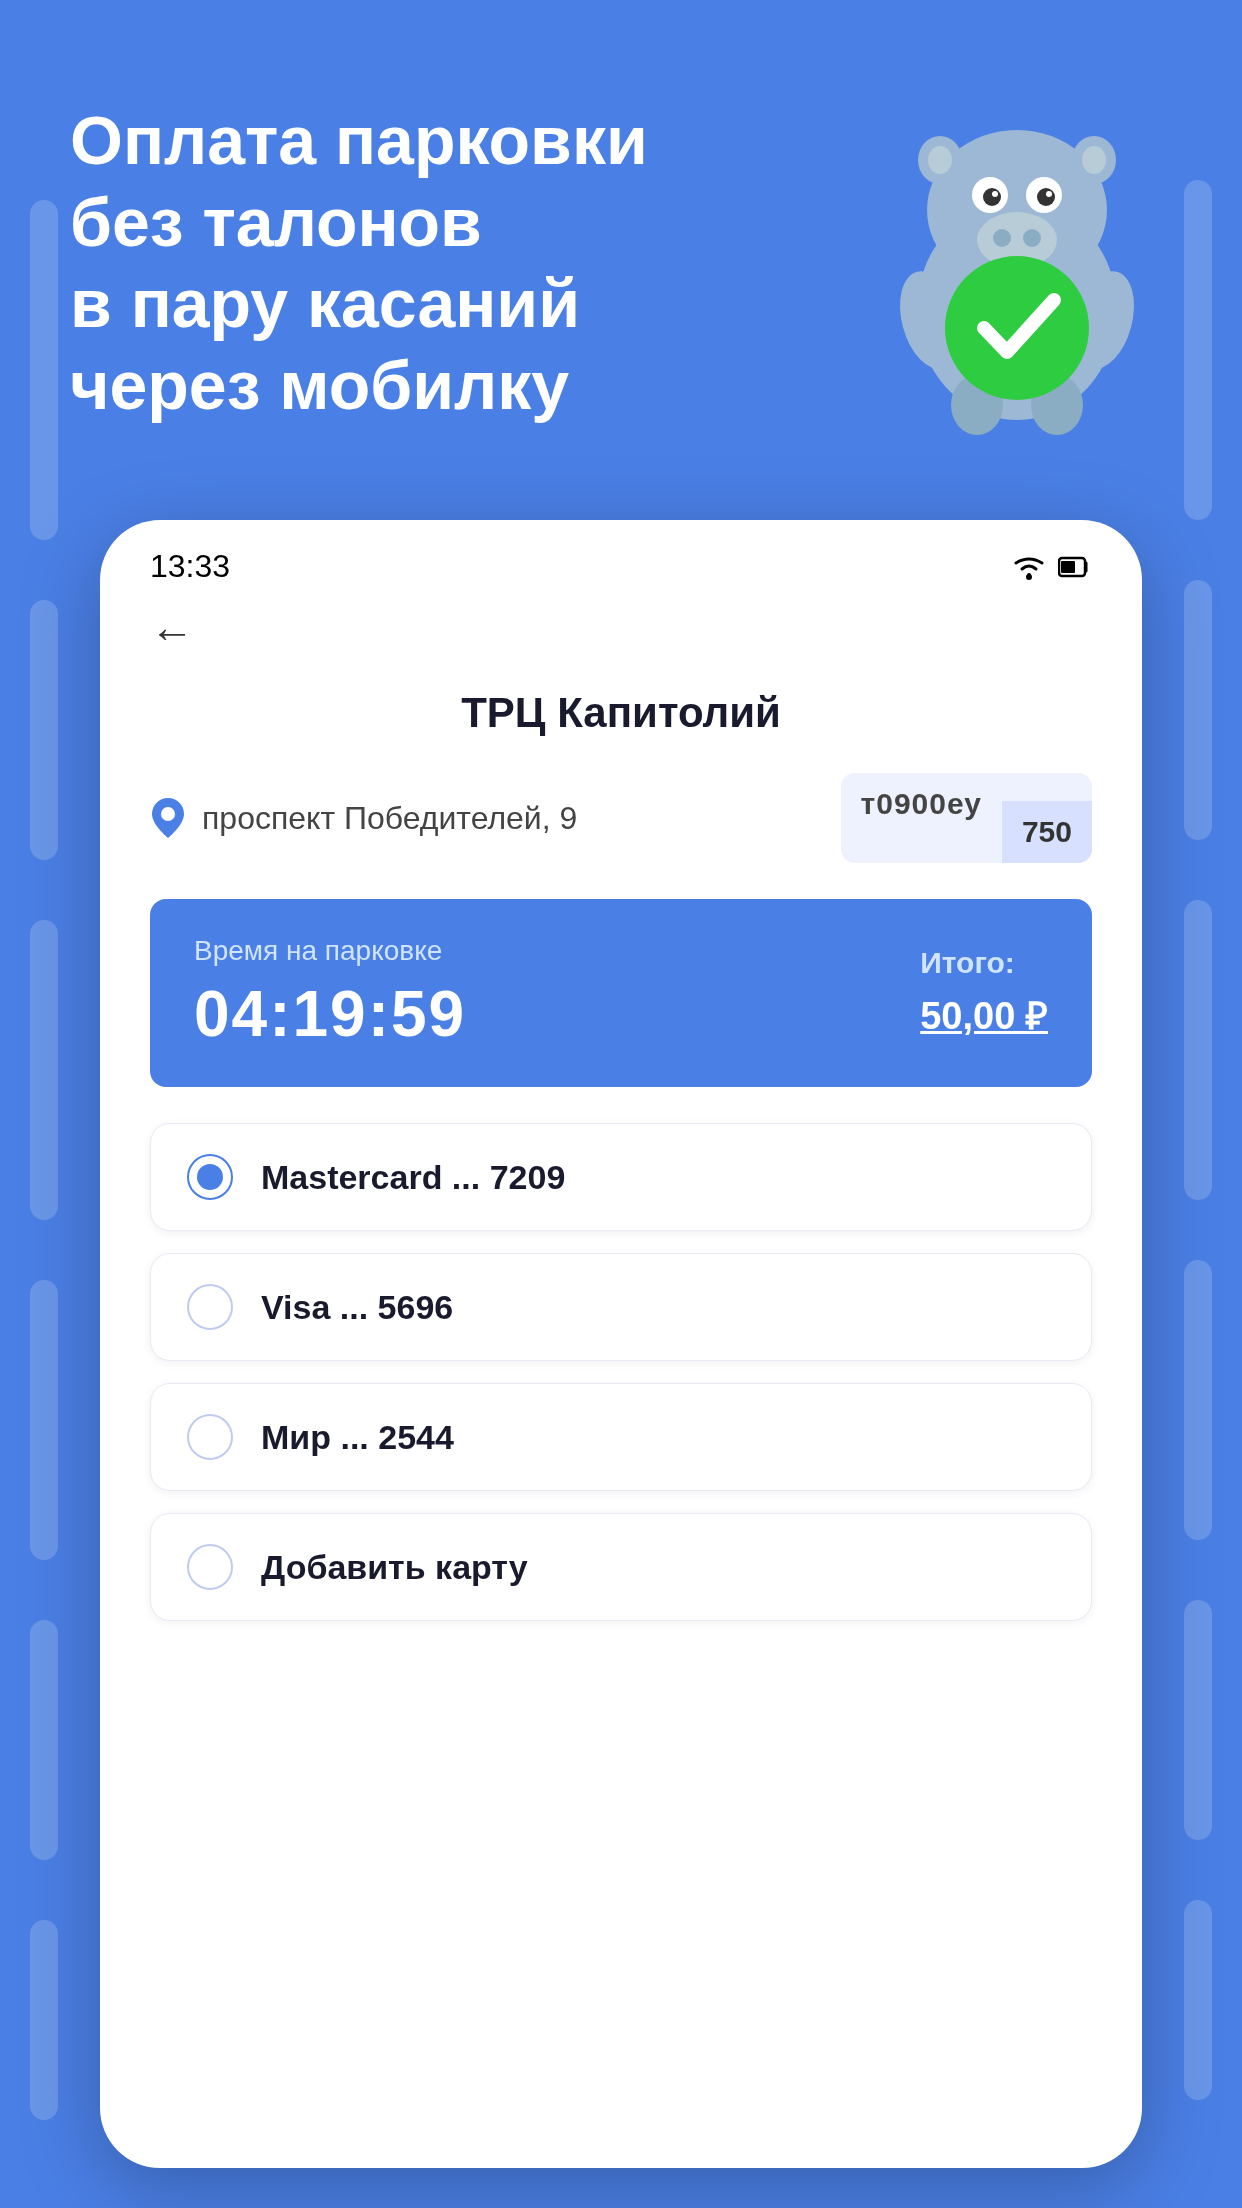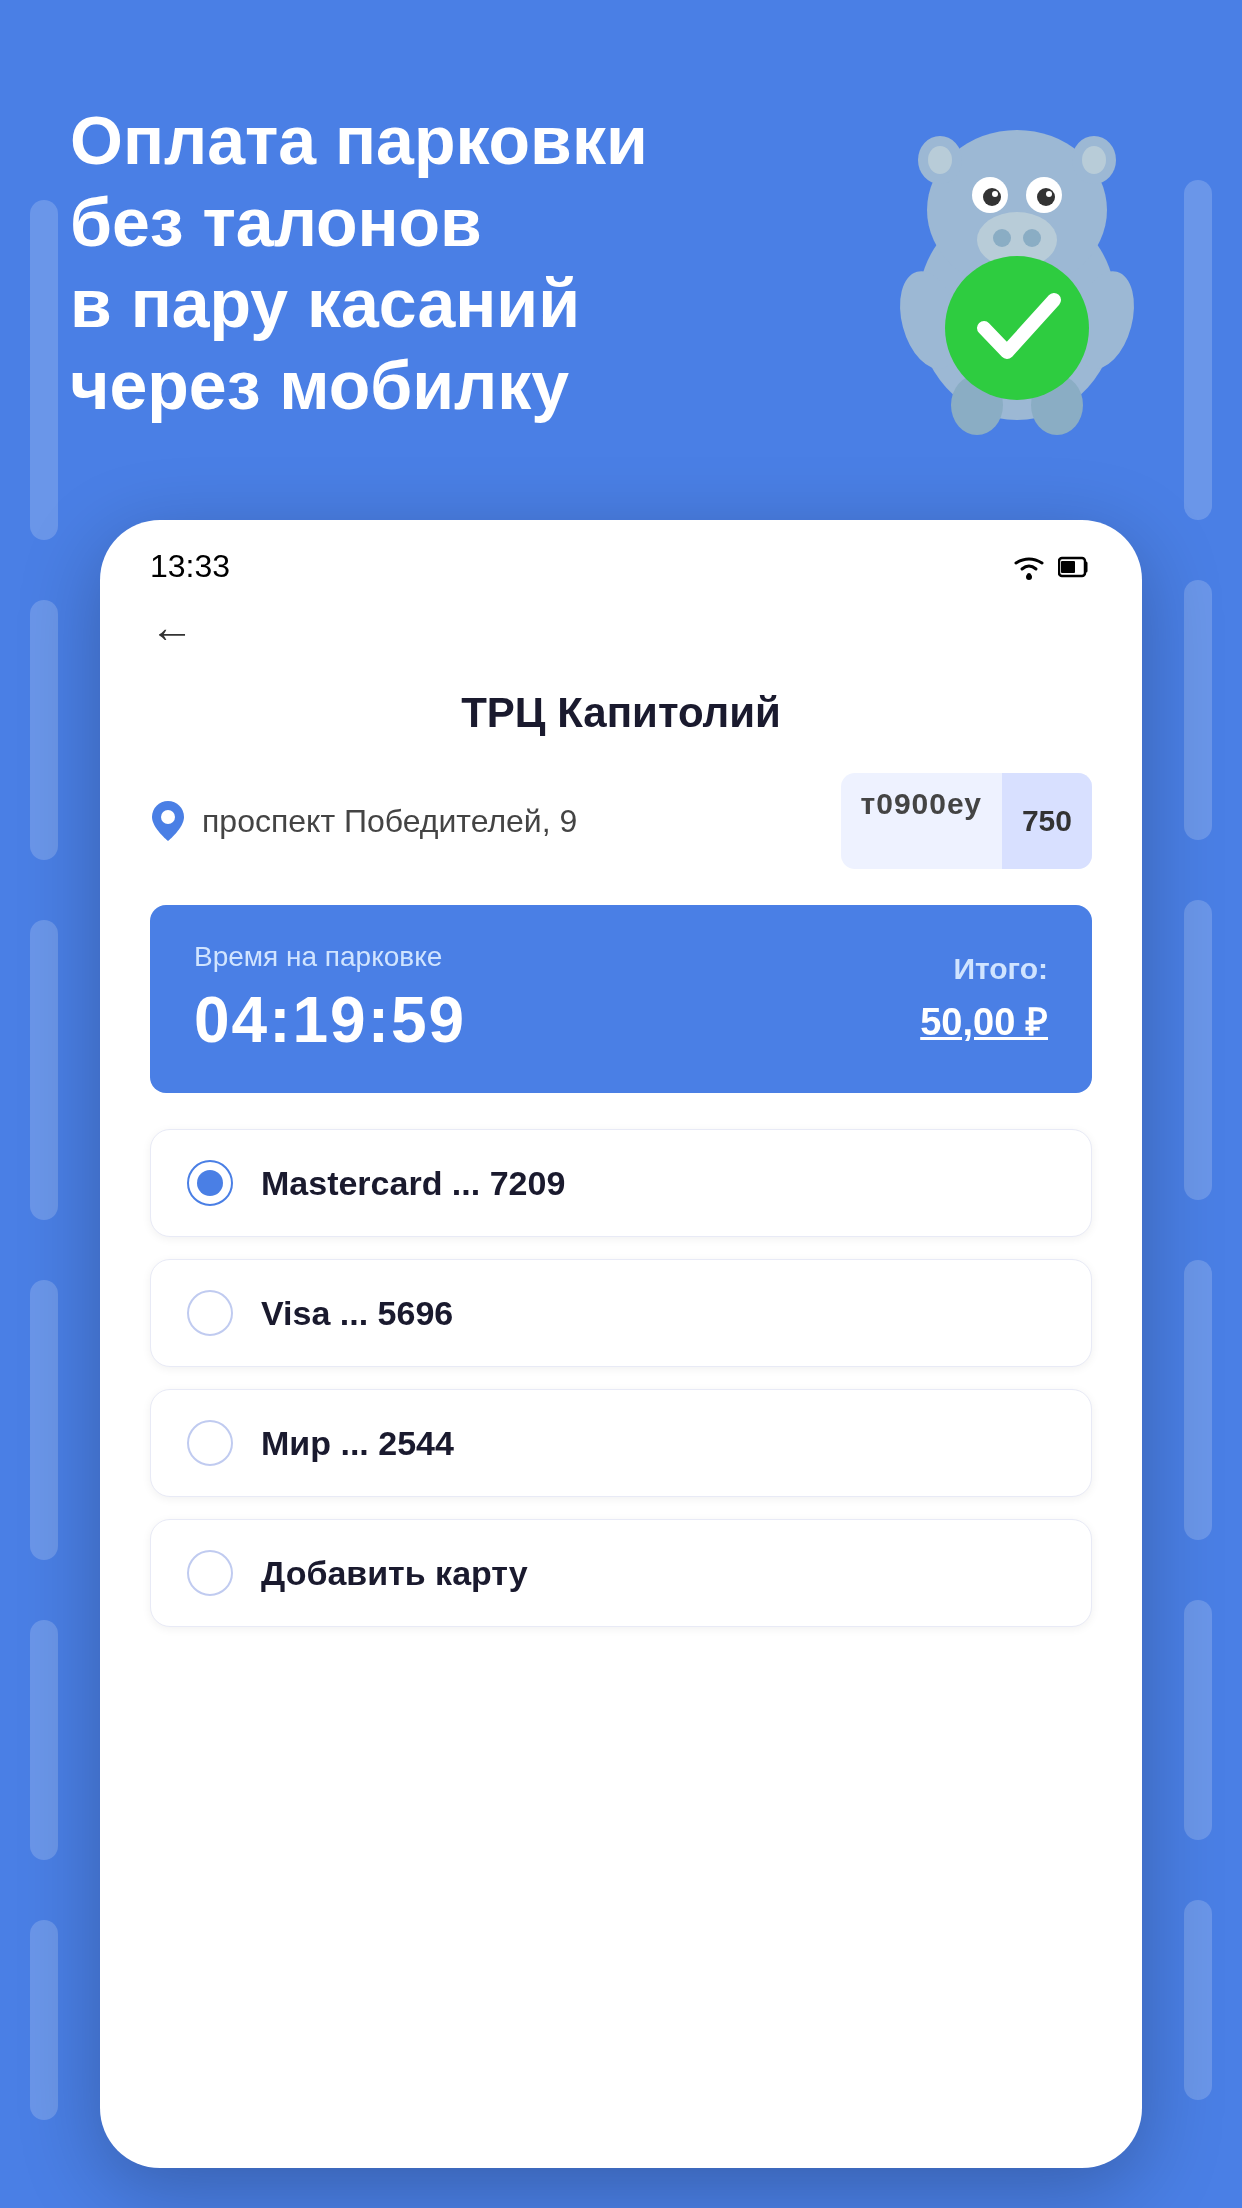--- a/index.html
+++ b/index.html
@@ -143,23 +143,24 @@
     }
 
     .plate-text {
       padding: 14px 20px;
       color: #444;
       letter-spacing: 1px;
     }
 
     .plate-num {
       background: #D8E0FF;
-      padding: 31px 20px;
+      padding: 14px 20px;
       color: #333;
       font-weight: 700;
+      margin-top: 28px;
     }
 
     
     .timer-card {
       background: #4A7FE5;
       border-radius: 16px;
       padding: 36px 44px;
       display: flex;
       justify-content: space-between;
       align-items: center;
@@ -173,21 +174,20 @@
     }
 
     .timer-left .timer-value {
       color: #fff;
       font-size: 64px;
       font-weight: 700;
       letter-spacing: 2px;
     }
 
     .timer-right {
-      text-align: right;
     }
 
     .timer-right .total-label {
       color: #d0e4ff;
       font-size: 30px;
       font-weight: 600;
       margin-bottom: 8px;
     }
 
     .timer-right .total-value {

